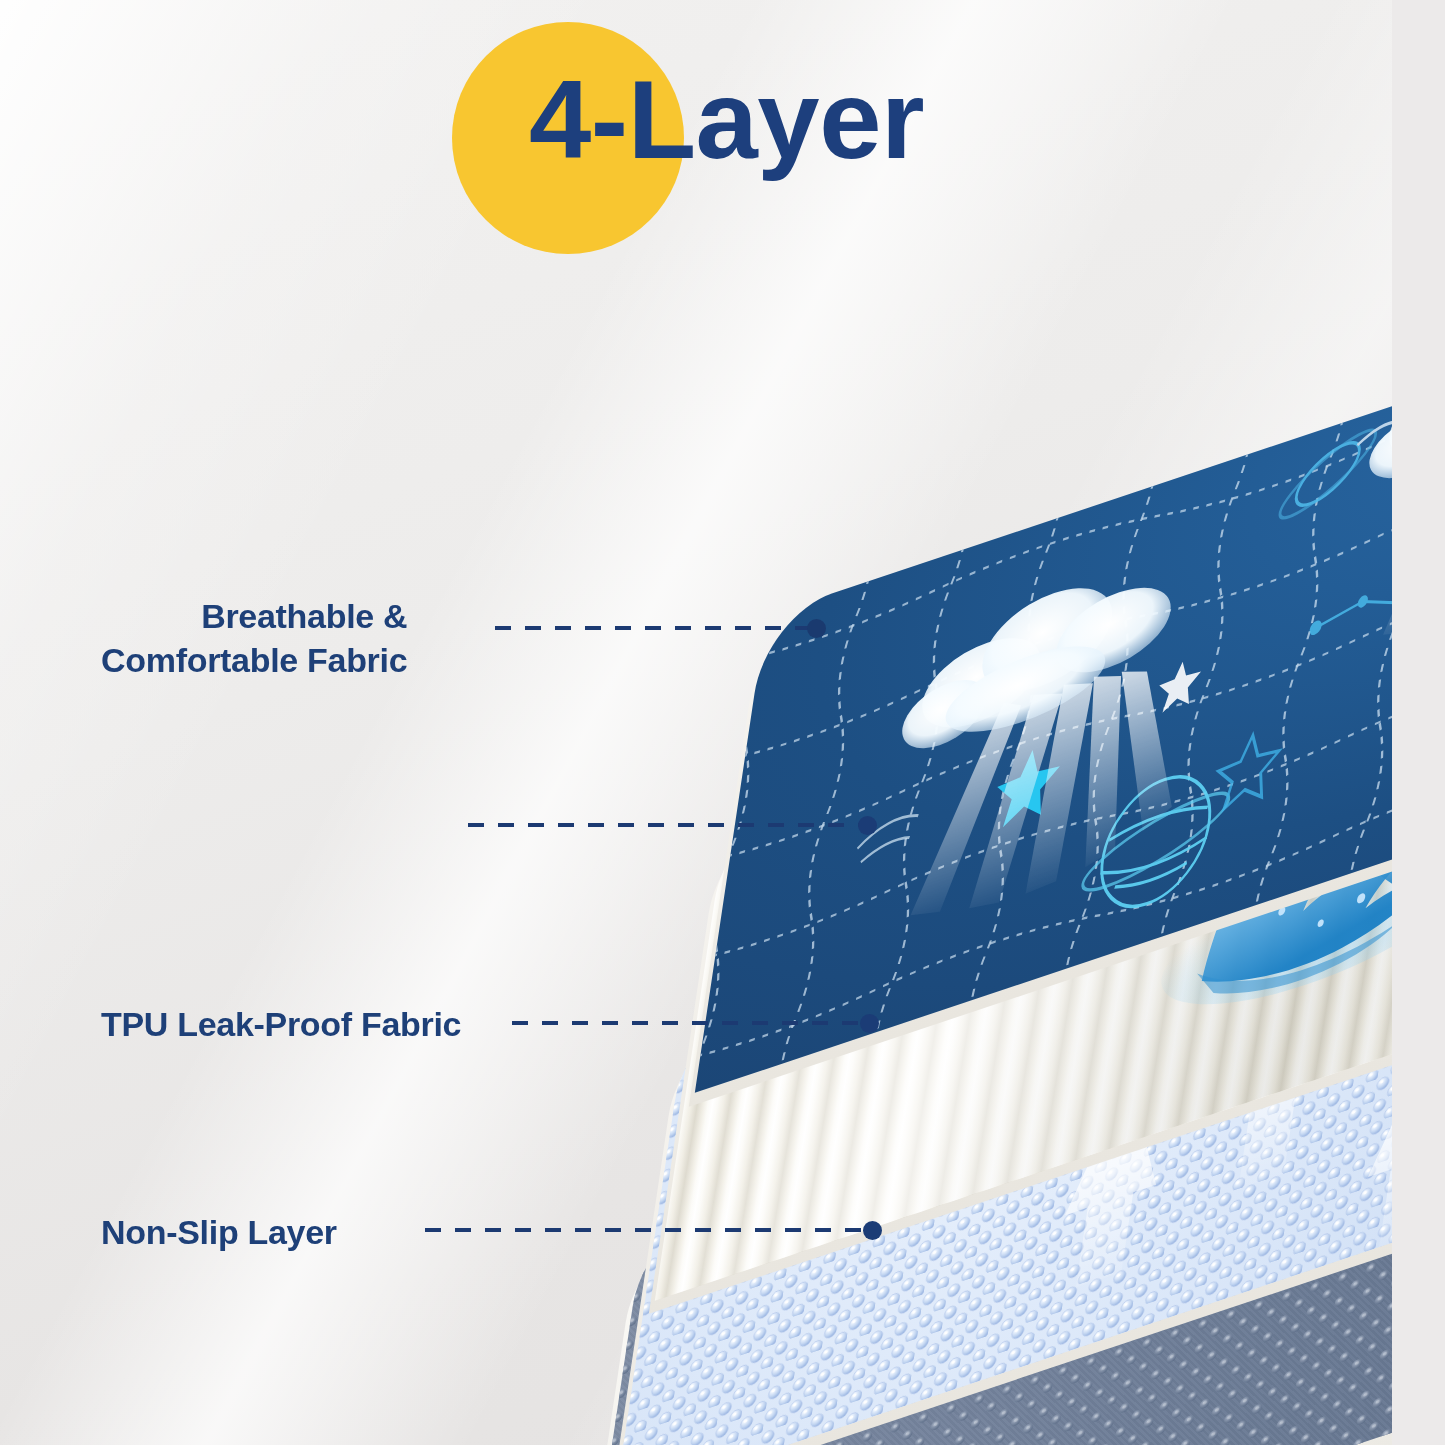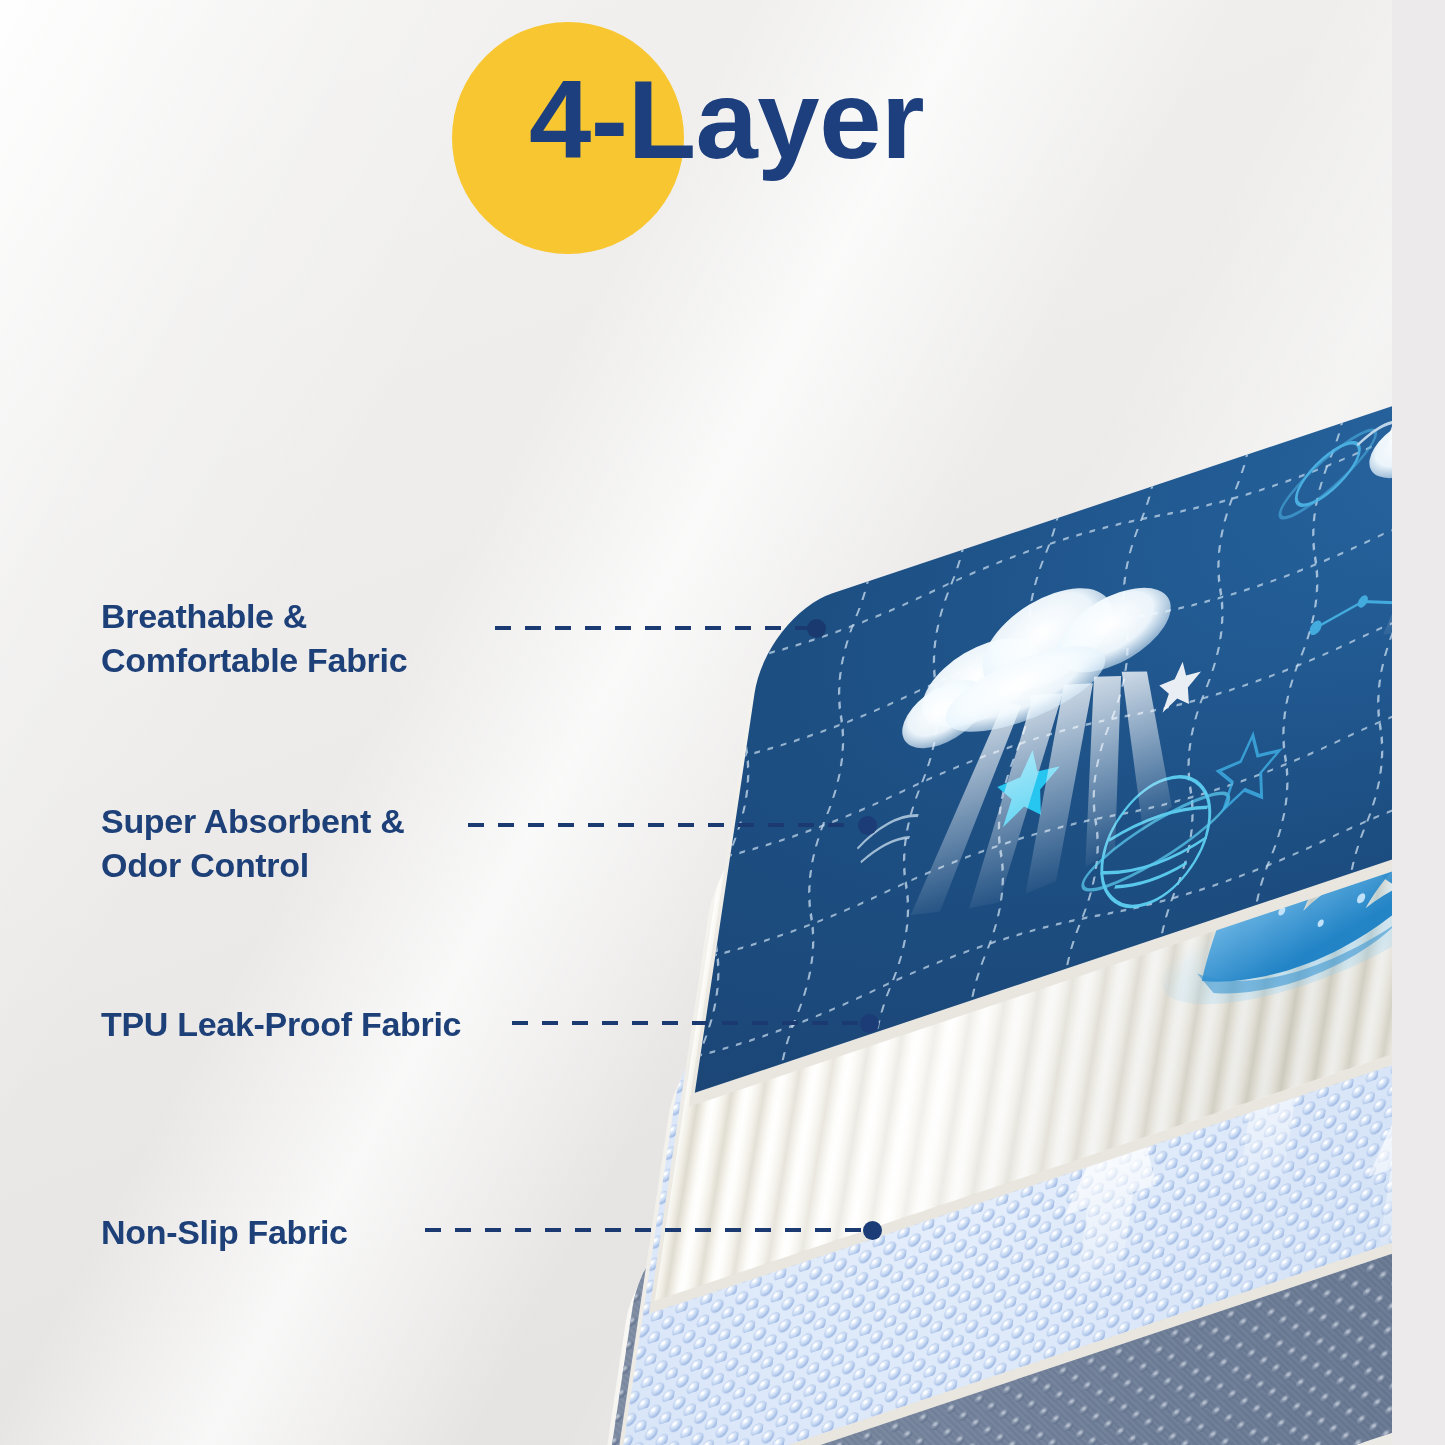--- a/index.html
+++ b/index.html
@@ -26,21 +26,21 @@
     position:absolute;left:0;top:66px;width:1110px;text-align:right;
     color:#1d3f7d;font-weight:bold;line-height:0.97;letter-spacing:-0.5px;
     font-size:112px;
   }
   #title .l1{display:block;padding-right:186px;padding-left:14px;}
   #title .l2{display:block;}
 
   
   .label{
     position:absolute;color:#1e4078;font-weight:bold;font-size:34px;
-    line-height:1.28;letter-spacing:-0.3px;white-space:pre-line;
+    line-height:1.28;letter-spacing:-0.3px;white-space:pre-line;text-align:right;
   }
   #label-fabric{left:101px;top:595px;}
   #label-absorb{left:101px;top:800px;}
   #label-tpu{left:101px;top:1003px;}
   #label-slip{left:101px;top:1211px;}
 
   
   .leader{position:absolute;height:4px;}
   .leader .dashline{
     position:absolute;left:0;top:0;height:4px;width:100%;
@@ -383,19 +383,17 @@
     <div class="dashline"></div>
     <div class="enddot"></div>
   </div>
   <div class="leader" id="leader-4">
     <div class="dashline"></div>
     <div class="enddot"></div>
   </div>
 
   <div class="label" id="label-fabric">Breathable &amp;
 Comfortable Fabric</div>
-  <div class="label" id="label-absorb">Super Absorbent &amp;
-Odor Control</div>
   <div class="label" id="label-tpu">TPU Leak-Proof Fabric</div>
-  <div class="label" id="label-slip">Non-Slip Fabric</div>
+  <div class="label" id="label-slip">Non-Slip Layer</div>
 
   <div class="mask-right"></div>
 </div>
 
 </body></html>

